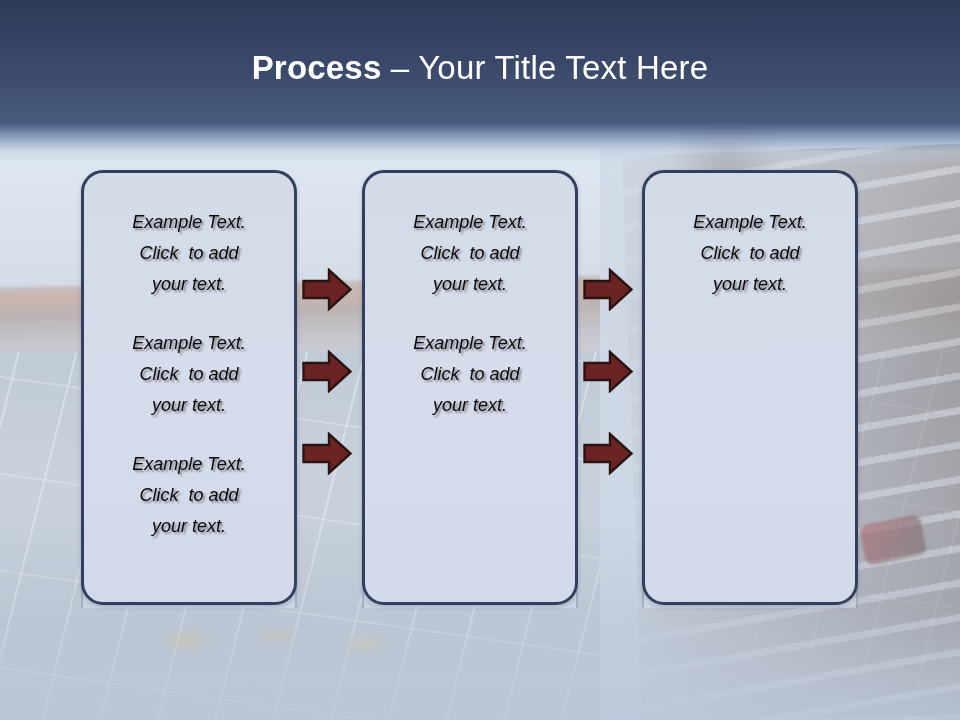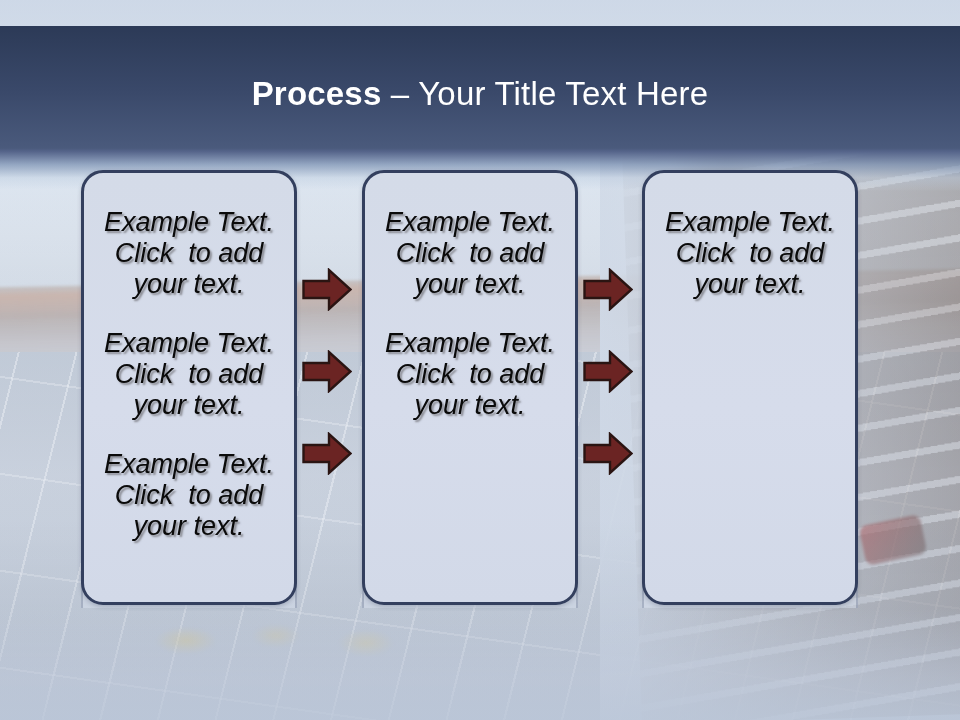--- a/index.html
+++ b/index.html
@@ -170,21 +170,20 @@
     height: 165px;
     background: linear-gradient(to bottom,
       #2c3a57 0%,
       #3a496a 40%,
       #4a5a7c 74%,
       #55648a 76%,
       rgba(120,142,176,0.72) 84%,
       rgba(186,202,222,0.40) 92%,
       rgba(214,226,240,0.06) 99%,
       rgba(255,255,255,0) 100%);
-    margin-top: 26px;
   }
   .title {
     position: absolute;
     left: 0; right: 0;
     top: 48px;
     text-align: center;
     color: #ffffff;
     font-size: 33px;
     line-height: 40px;
     letter-spacing: 0.2px;
@@ -207,21 +206,21 @@
     padding: 34px 14px 0 14px;
   }
   .box-1 { left: 81px; }
   .box-2 { left: 362px; }
   .box-3 { left: 642px; }
 
   .para {
     margin: 0 0 28px 0;
     text-align: center;
     font-style: italic;
-    font-size: 27px;
+    font-size: 18px;
     line-height: 31px;
     color: #0a0a0a;
     text-shadow: 2px 2px 2px rgba(110,110,115,0.75);
     white-space: pre-wrap;
   }
   .para:last-child { margin-bottom: 0; }
 
   
   .reflection {
     position: absolute;

